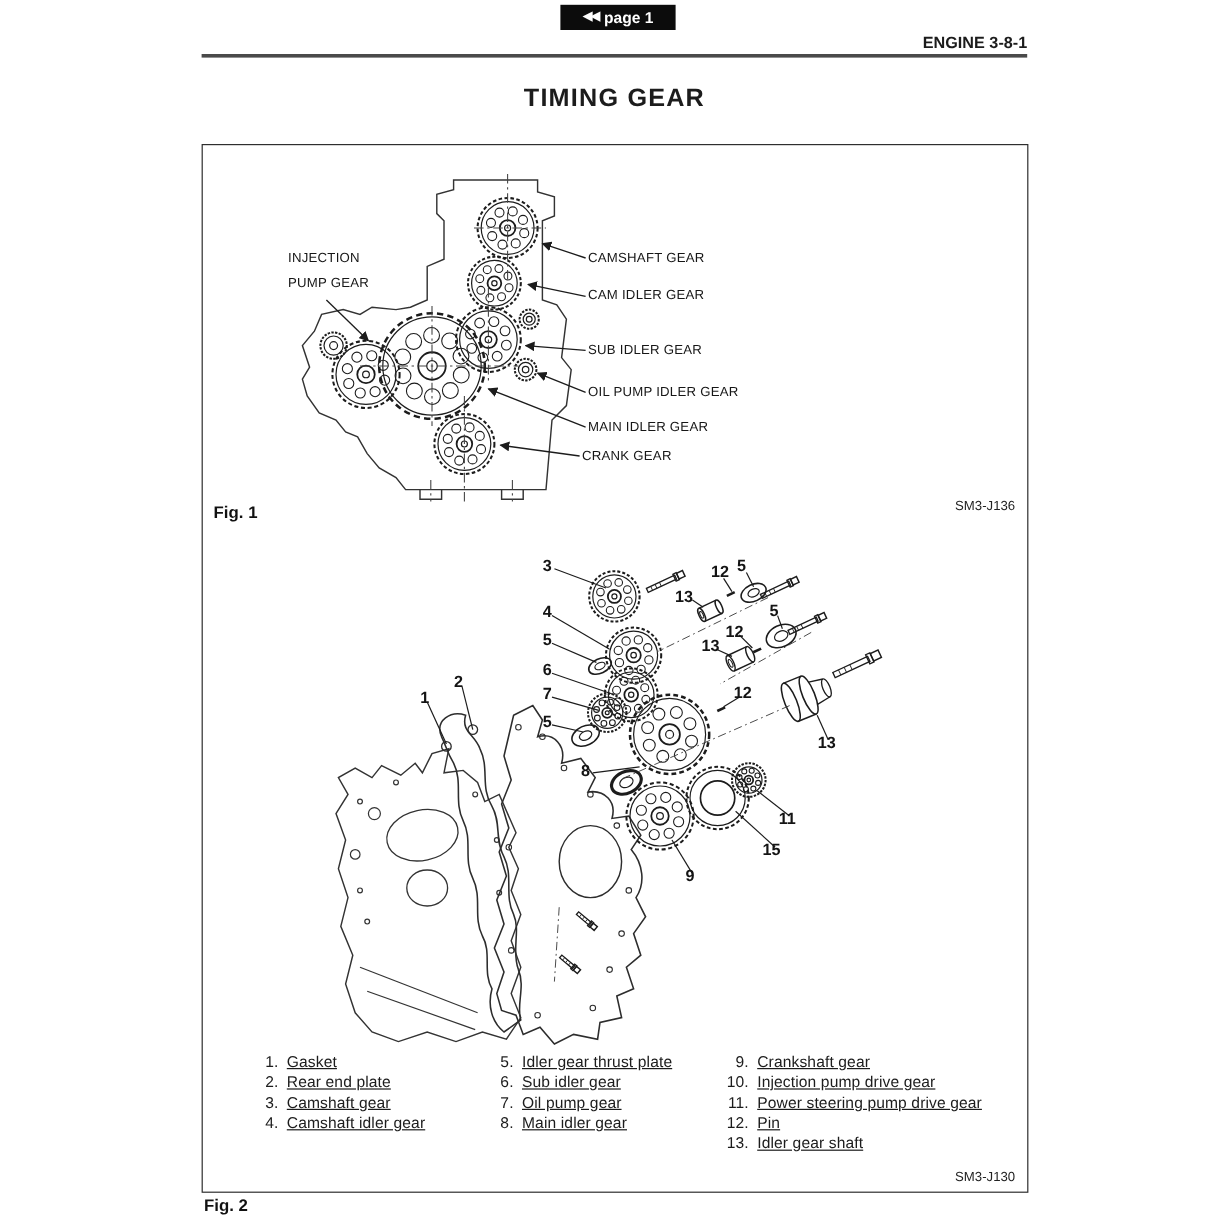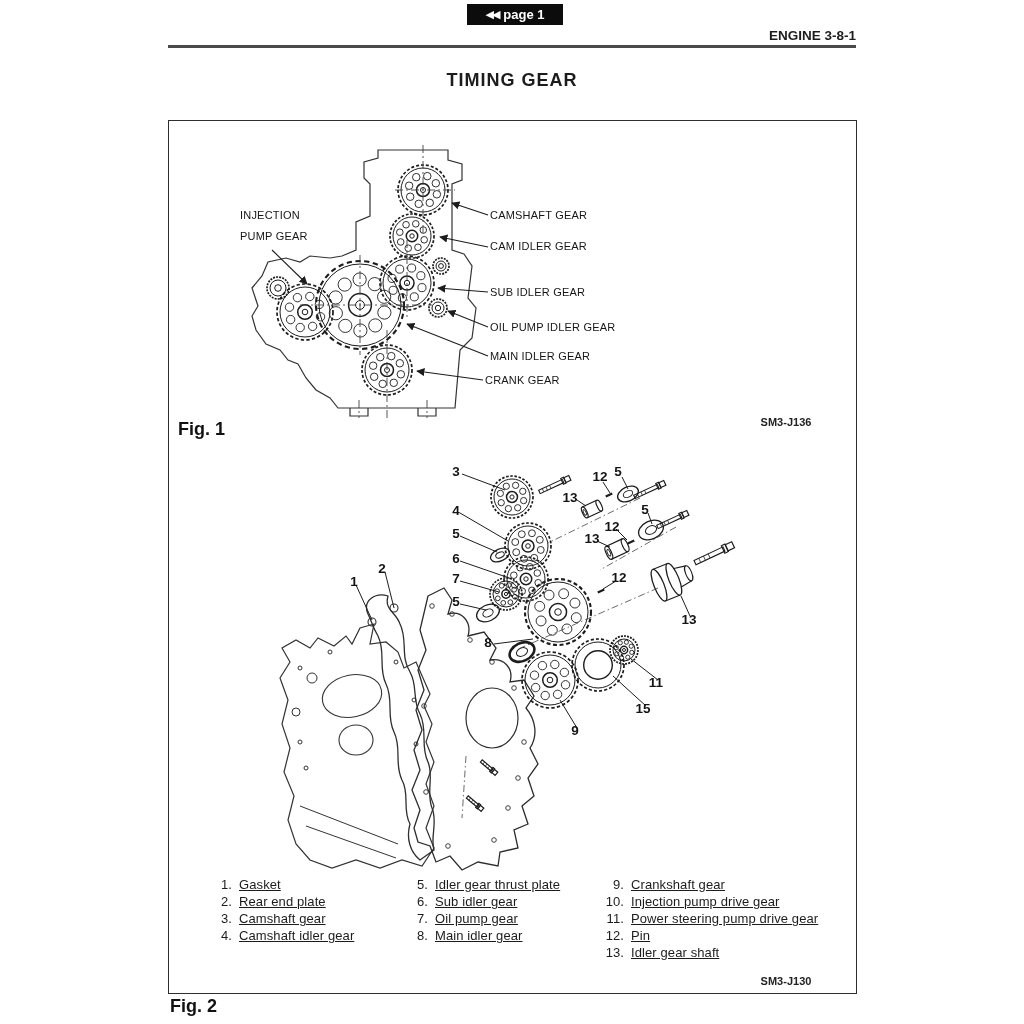--- a/index.html
+++ b/index.html
@@ -20,33 +20,33 @@
     font-weight:bold;font-size:13.5px;
   }
   .hdr-section{
     position:absolute;right:168px;top:28px;font-weight:bold;font-size:13.5px;
   }
   .hdr-rule{
     position:absolute;left:168px;top:45px;width:688px;height:2.5px;background:#4a4a4a;
   }
   .title{
     position:absolute;left:0;top:70px;width:1024px;margin:0;text-align:center;
-    font-size:18px;font-weight:bold;letter-spacing:1px;
+    font-size:21px;font-weight:bold;letter-spacing:1px;
   }
   .figbox{
     position:absolute;left:168px;top:120px;width:687px;height:872px;
     border:1.3px solid #2e2e2e;background:#fff;
   }
   .art{position:absolute;left:168px;top:120px;width:688px;height:872px;}
   .f1label{
     position:absolute;font-size:11px;letter-spacing:.2px;color:#161616;white-space:nowrap;
   }
   .f1label.wrap{white-space:normal;line-height:21px;width:72px;}
-  .figcap{position:absolute;font-weight:bold;font-size:18px;color:#111;}
-  .figcode{position:absolute;font-size:11px;color:#222;text-align:center;width:120px;font-weight:bold;}
+  .figcap{position:absolute;font-weight:bold;font-size:14px;color:#111;}
+  .figcode{position:absolute;font-size:11px;color:#222;text-align:right;width:120px;}
   .callout{
     position:absolute;transform:translate(-50%,-50%);
     font-size:13.5px;font-weight:600;color:#141414;white-space:nowrap;
   }
   .plist-col{position:absolute;font-size:13px;letter-spacing:.1px;}
   .plist-row{display:flex;line-height:17px;}
   .plist-row .pnum{width:24px;text-align:right;margin-right:7px;flex:none;}
   .plist-row .pname{white-space:nowrap;text-decoration:underline;}
 </style>
 </head>

